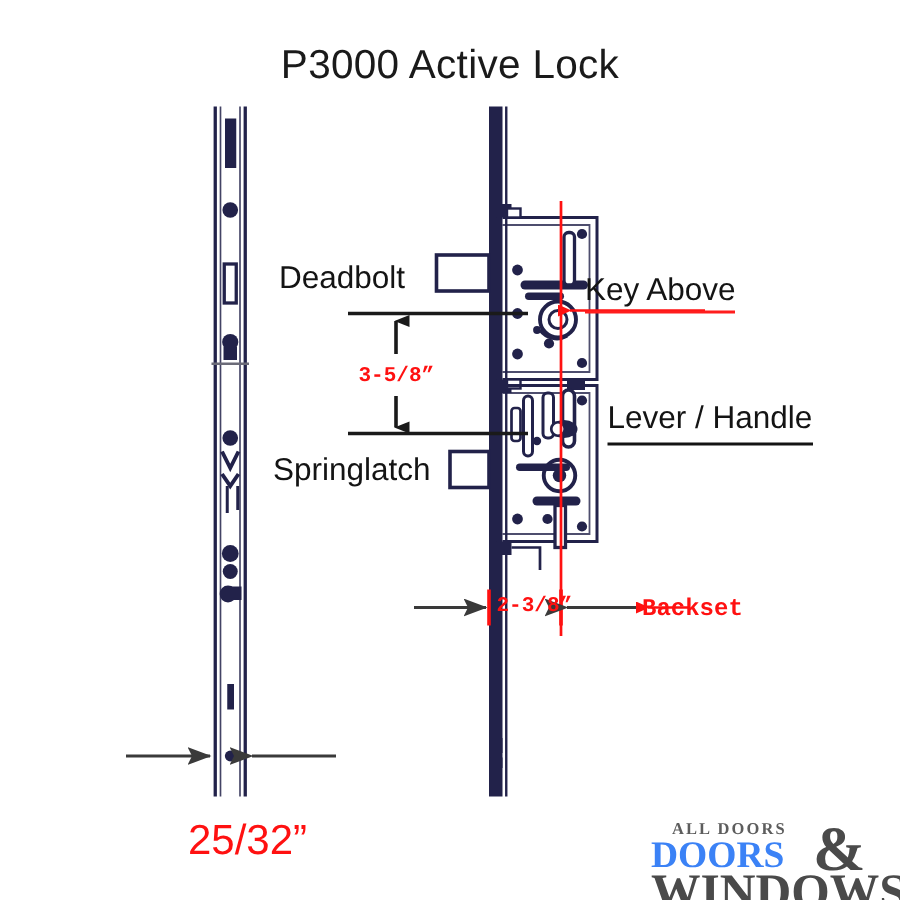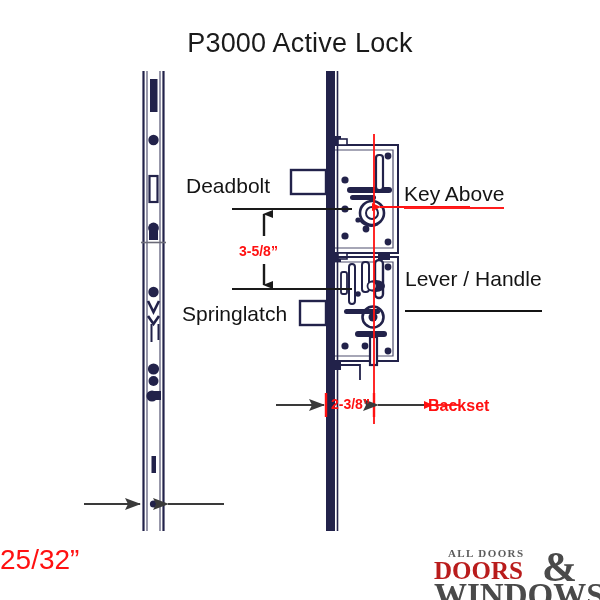--- a/index.html
+++ b/index.html
@@ -8,35 +8,36 @@
   #stage{position:relative;width:600px;height:600px;background:#fff;margin-top:24px;}
   svg#diagram{position:absolute;left:0;top:0;width:600px;height:600px;}
 
   .title{
     position:absolute;left:0;top:4px;width:600px;text-align:center;
     font-size:27px;color:#1a1a1a;letter-spacing:0.2px;
   }
   .lbl{
     position:absolute;font-size:21px;color:#141414;white-space:nowrap;
   }
-  .lbl-underline{ border-bottom:2.5px solid #141414; padding-bottom:19px;}
+  .lbl-underline{ border-bottom:2.5px solid #141414; padding-bottom:4px;}
   .lbl-underline-red{ border-bottom:2.5px solid #ff1d1d; padding-bottom:1px;}
   .dim{
     position:absolute;font-weight:bold;font-size:14px;color:#ff1111;
     white-space:nowrap;
+    font-family:Liberation Mono, monospace;
   }
   .caption{
-    position:absolute;left:0;top:519px;width:330px;
+    position:absolute;left:0;top:519px;width:330px;text-align:center;
     color:#ff1111;font-size:28px;line-height:33px;
   }
   .logo{position:absolute;left:434px;top:521px;width:160px;height:72px;}
   .logo .l1{position:absolute;left:14px;top:2px;font-family:"Liberation Serif","DejaVu Serif",serif;
             font-size:11px;letter-spacing:1.4px;color:#5d5d5d;font-weight:bold;}
   .logo .l2{position:absolute;left:0px;top:12px;font-family:"Liberation Serif","DejaVu Serif",serif;
-            font-size:25px;letter-spacing:0px;color:#b91c1c;font-weight:bold;}
+            font-size:25px;letter-spacing:0px;color:#3b82f6;font-weight:bold;}
   .logo .amp{position:absolute;left:108px;top:-2px;font-family:"Liberation Serif","DejaVu Serif",serif;
             font-size:42px;color:#4a4a4a;font-weight:bold;}
   .logo .l3{position:absolute;left:0px;top:32px;font-family:"Liberation Serif","DejaVu Serif",serif;
             font-size:33px;letter-spacing:0px;color:#4a4a4a;font-weight:bold;}
   .logo .l4{position:absolute;left:2px;top:56px;font-family:"Liberation Serif","DejaVu Serif",serif;
             font-size:13px;color:#5aa85a;font-weight:bold;letter-spacing:0.2px;}
 </style>
 </head>
 <body>
 
@@ -193,21 +194,21 @@
       <line x1="374" y1="369" x2="374" y2="393" stroke="#ff1111" stroke-width="2.4"></line>
       <line x1="430" y1="381" x2="378" y2="381" stroke="#3a3a3a" stroke-width="2" marker-end="url(#arrLeft)"></line>
       <line x1="460" y1="381" x2="432" y2="381" stroke="#ff1111" stroke-width="1.8" marker-end="url(#arrRedLeft)"></line>
     </g>
   </svg>
 
   <div class="lbl" style="left:182px;top:278px;">Springlatch</div>
 
   <div class="lbl" style="left:186px;top:150px;">Deadbolt</div>
 
-  <div class="lbl lbl-underline-red" style="left:404px;top:158px;">Key Above</div>
+  <div class="lbl lbl-underline-red" style="left:390px;top:158px;">Key Above</div>
 
   <div class="lbl lbl-underline" style="left:405px;top:243px;">Lever / Handle</div>
 
   <div class="dim" style="left:239px;top:219px;">3-5/8”</div>
 
   <div class="dim" style="left:331px;top:372px;">2-3/8”</div>
 
   <div class="dim" style="left:428px;top:373px;font-size:16px;">Backset</div>
 
   <div class="caption">

